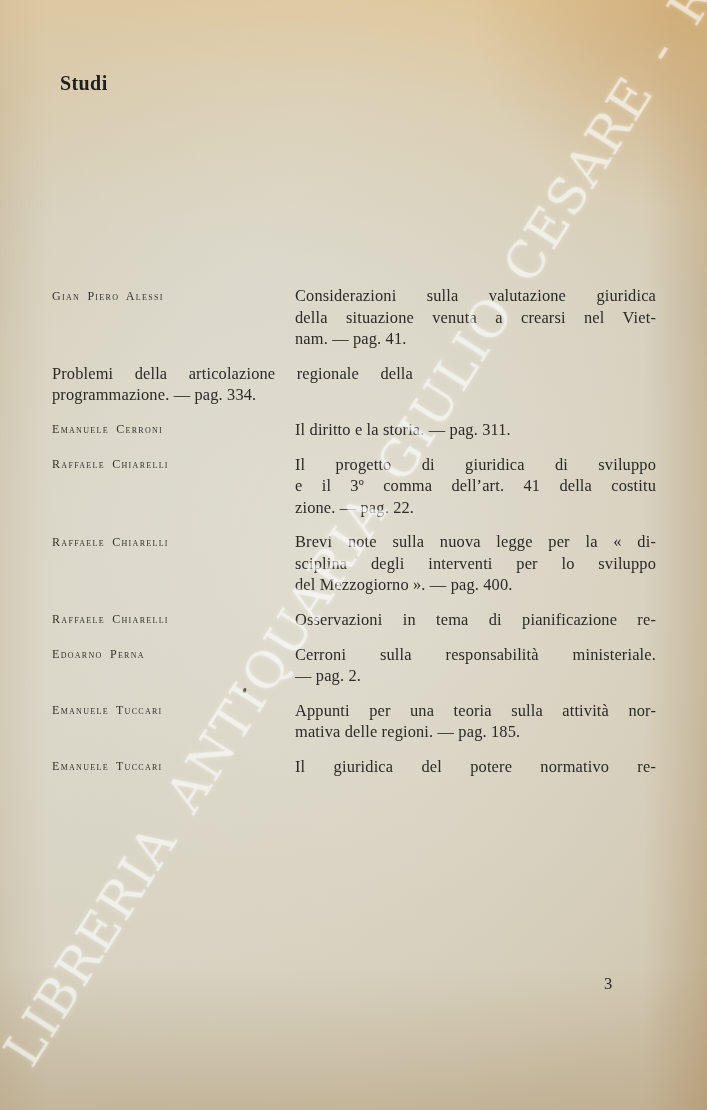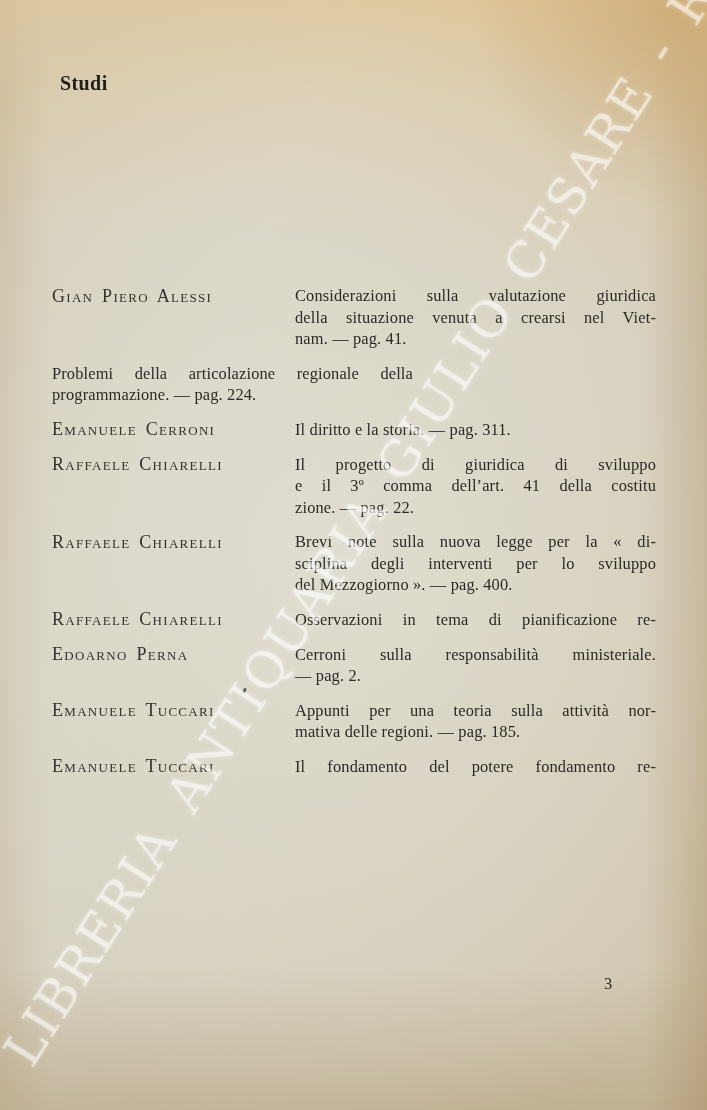--- a/index.html
+++ b/index.html
@@ -44,21 +44,21 @@
     display: flex;
     align-items: flex-start;
     margin-bottom: 13px;
   }
 
   .author {
     flex: none;
     width: 243px;
     font-variant: small-caps;
     font-variant-caps: small-caps;
-    font-size: 18px;
+    font-size: 12px;
     line-height: 21.5px;
     letter-spacing: 1.3px;
     word-spacing: 3px;
     color: #34322c;
     padding-top: 0.5px;
   }
 
   .title-block {
     flex: none;
     width: 361px;
@@ -130,21 +130,21 @@
       <div class="title-block">
         <div class="tl">Considerazioni sulla valutazione giuridica</div>
         <div class="tl">della situazione venuta a crearsi nel Viet-</div>
         <div class="tl last">nam. — pag. 41.</div>
       </div>
     </div>
 
     <div class="entry">
       <div class="title-block">
         <div class="tl">Problemi della articolazione regionale della</div>
-        <div class="tl last">programmazione. — pag. 224.</div>
+        <div class="tl last">programmazione. — pag. 334.</div>
       </div>
     </div>
 
     <div class="entry">
       <div class="author">Emanuele Cerroni</div>
       <div class="title-block">
         <div class="tl last">Il diritto e la storia. — pag. 311.</div>
       </div>
     </div>
 
@@ -185,21 +185,21 @@
       <div class="author">Emanuele Tuccari</div>
       <div class="title-block">
         <div class="tl">Appunti per una teoria sulla attività nor-</div>
         <div class="tl last">mativa delle regioni. — pag. 185.</div>
       </div>
     </div>
 
     <div class="entry">
       <div class="author">Emanuele Tuccari</div>
       <div class="title-block">
-        <div class="tl">Il fondamento del potere fondamento re-</div>
+        <div class="tl">Il giuridica del potere normativo re-</div>
       </div>
     </div>
 
   </main>
 
   <div class="ink-speck"></div>
 
   <div class="pagenum">3</div>
 
 </div>

